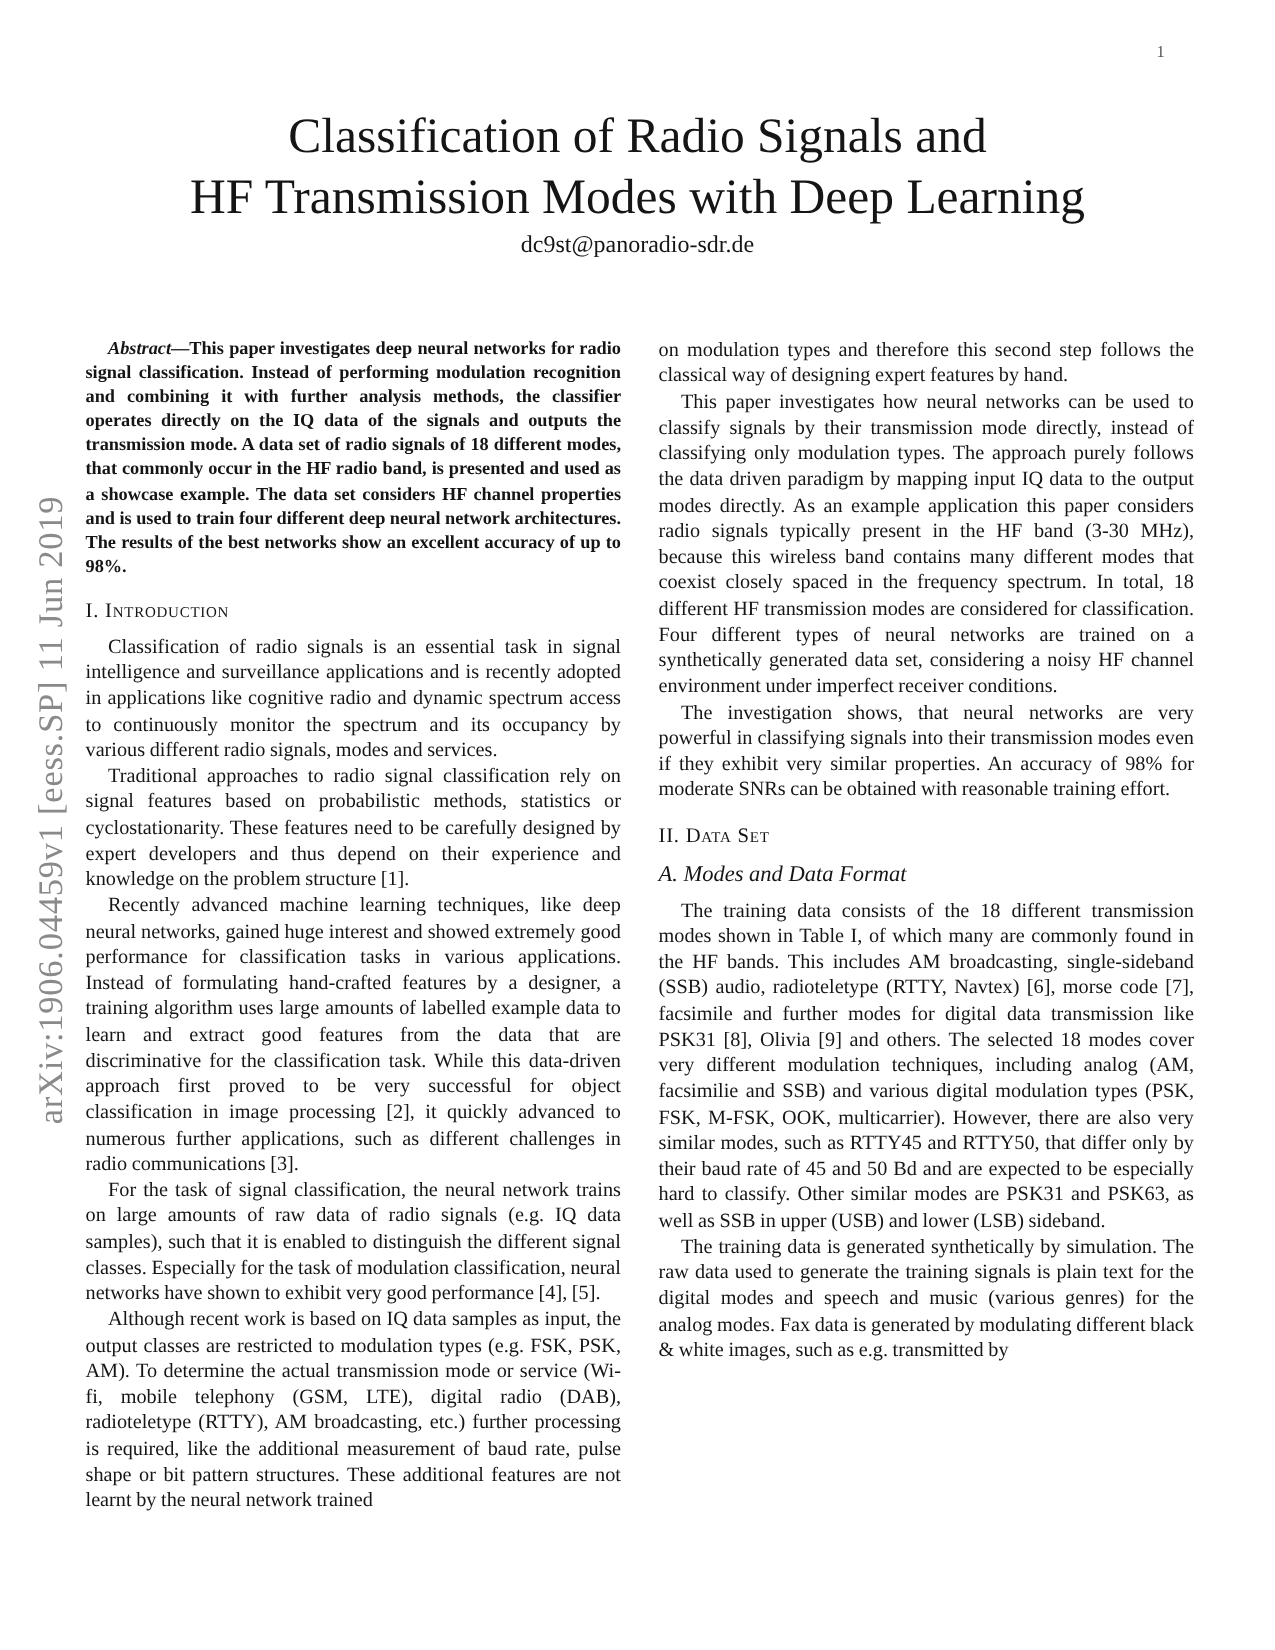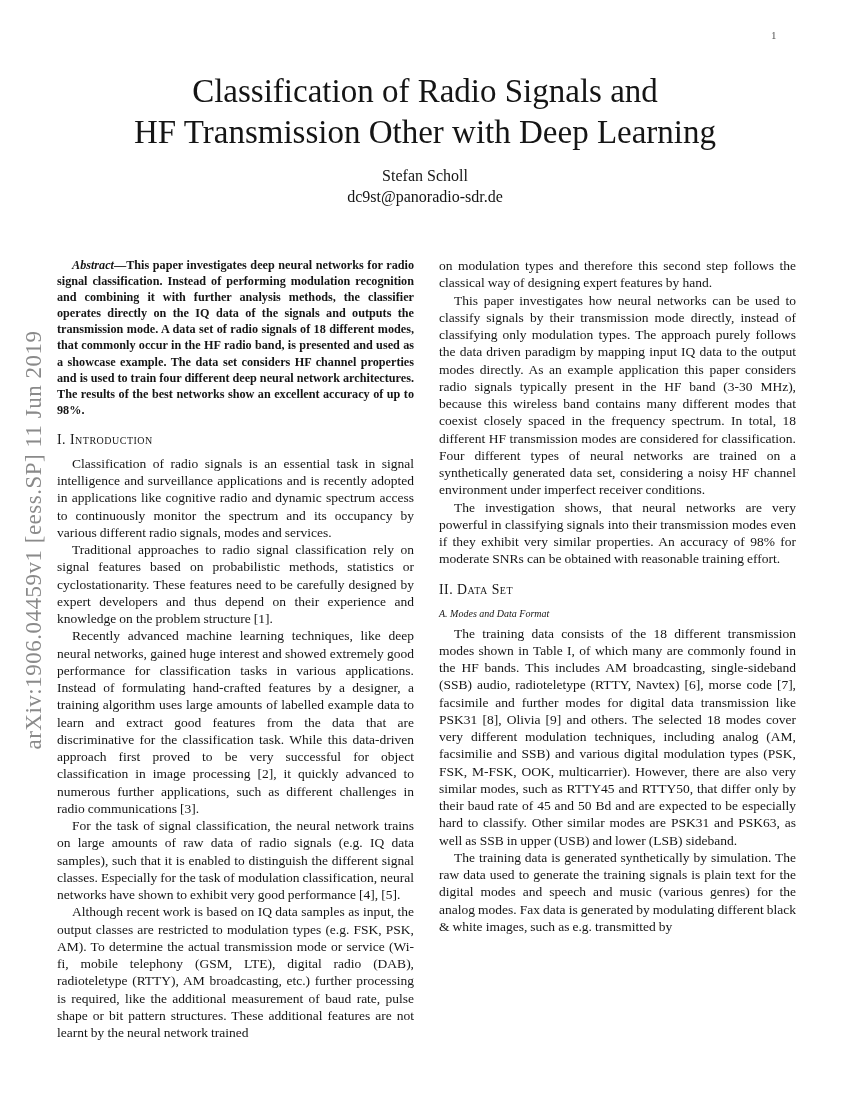--- a/index.html
+++ b/index.html
@@ -85,39 +85,38 @@
   h2.sec {
     font-weight: normal;
     font-variant: small-caps;
     font-size: 13.8px;
     letter-spacing: 0.5px;
     margin: 14px 0 7px 0;
   }
   h3.subsec {
     font-style: italic;
     font-weight: normal;
-    font-size: 10px;
+    font-size: 15px;
     margin: 10px 0 6px 0;
   }
 </style>
 </head>
 <body>
 
 <div class="page">
 
   <div class="pagenum">1</div>
 
   <div class="arxiv">arXiv:1906.04459v1 [eess.SP] 11 Jun 2019</div>
 
   <header class="header">
     <h1 class="title">
         <span class="tline">Classification of Radio Signals and</span>
-        <span class="tline">HF Transmission Other with Deep Learning</span>
+        <span class="tline">HF Transmission Modes with Deep Learning</span>
       </h1>
-    <div class="author">Stefan Scholl</div>
     <div class="email">dc9st@panoradio-sdr.de</div>
   </header>
 
   <div class="columns">
 
     <div class="col">
       <p class="abstract"><span class="abs-label">Abstract</span><span>—This paper investigates deep neural networks for radio signal classification. Instead of performing modulation recognition and combining it with further analysis methods, the classifier operates directly on the IQ data of the signals and outputs the transmission mode. A data set of radio signals of 18 different modes, that commonly occur in the HF radio band, is presented and used as a showcase example. The data set considers HF channel properties and is used to train four different deep neural network architectures. The results of the best networks show an excellent accuracy of up to 98%.</span></p>
 
       <h2 class="sec">I. Introduction</h2>
 

